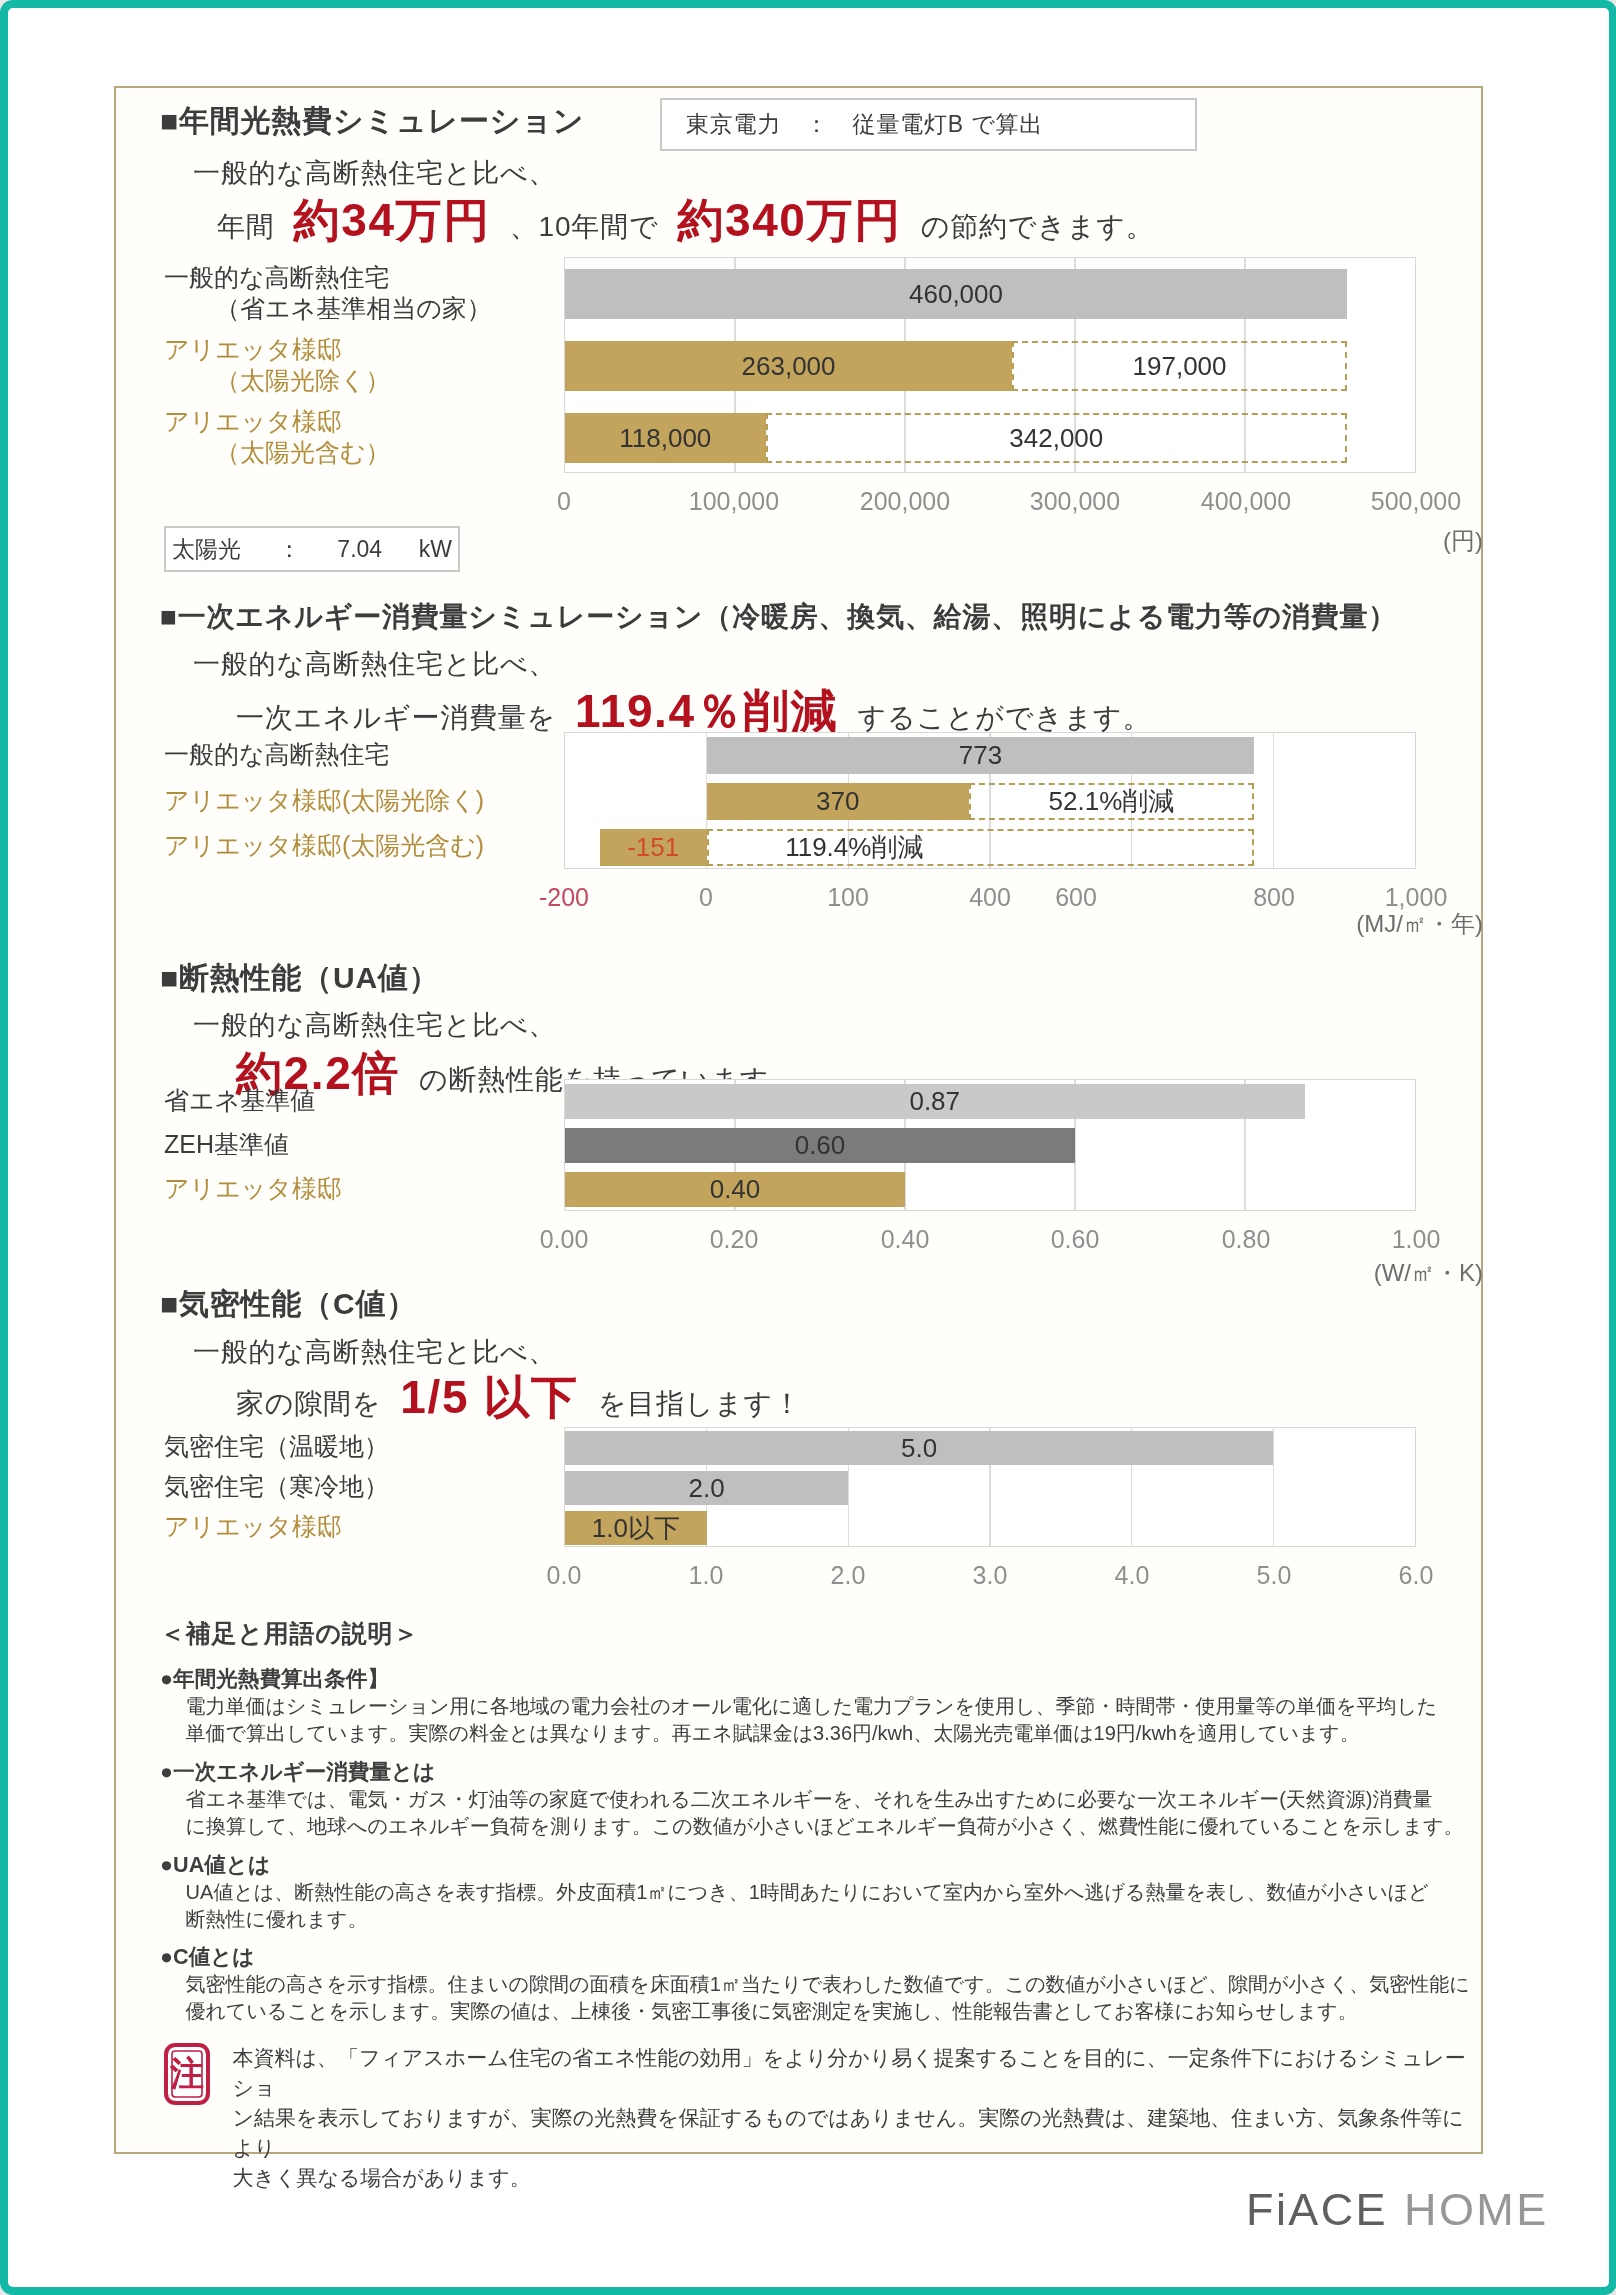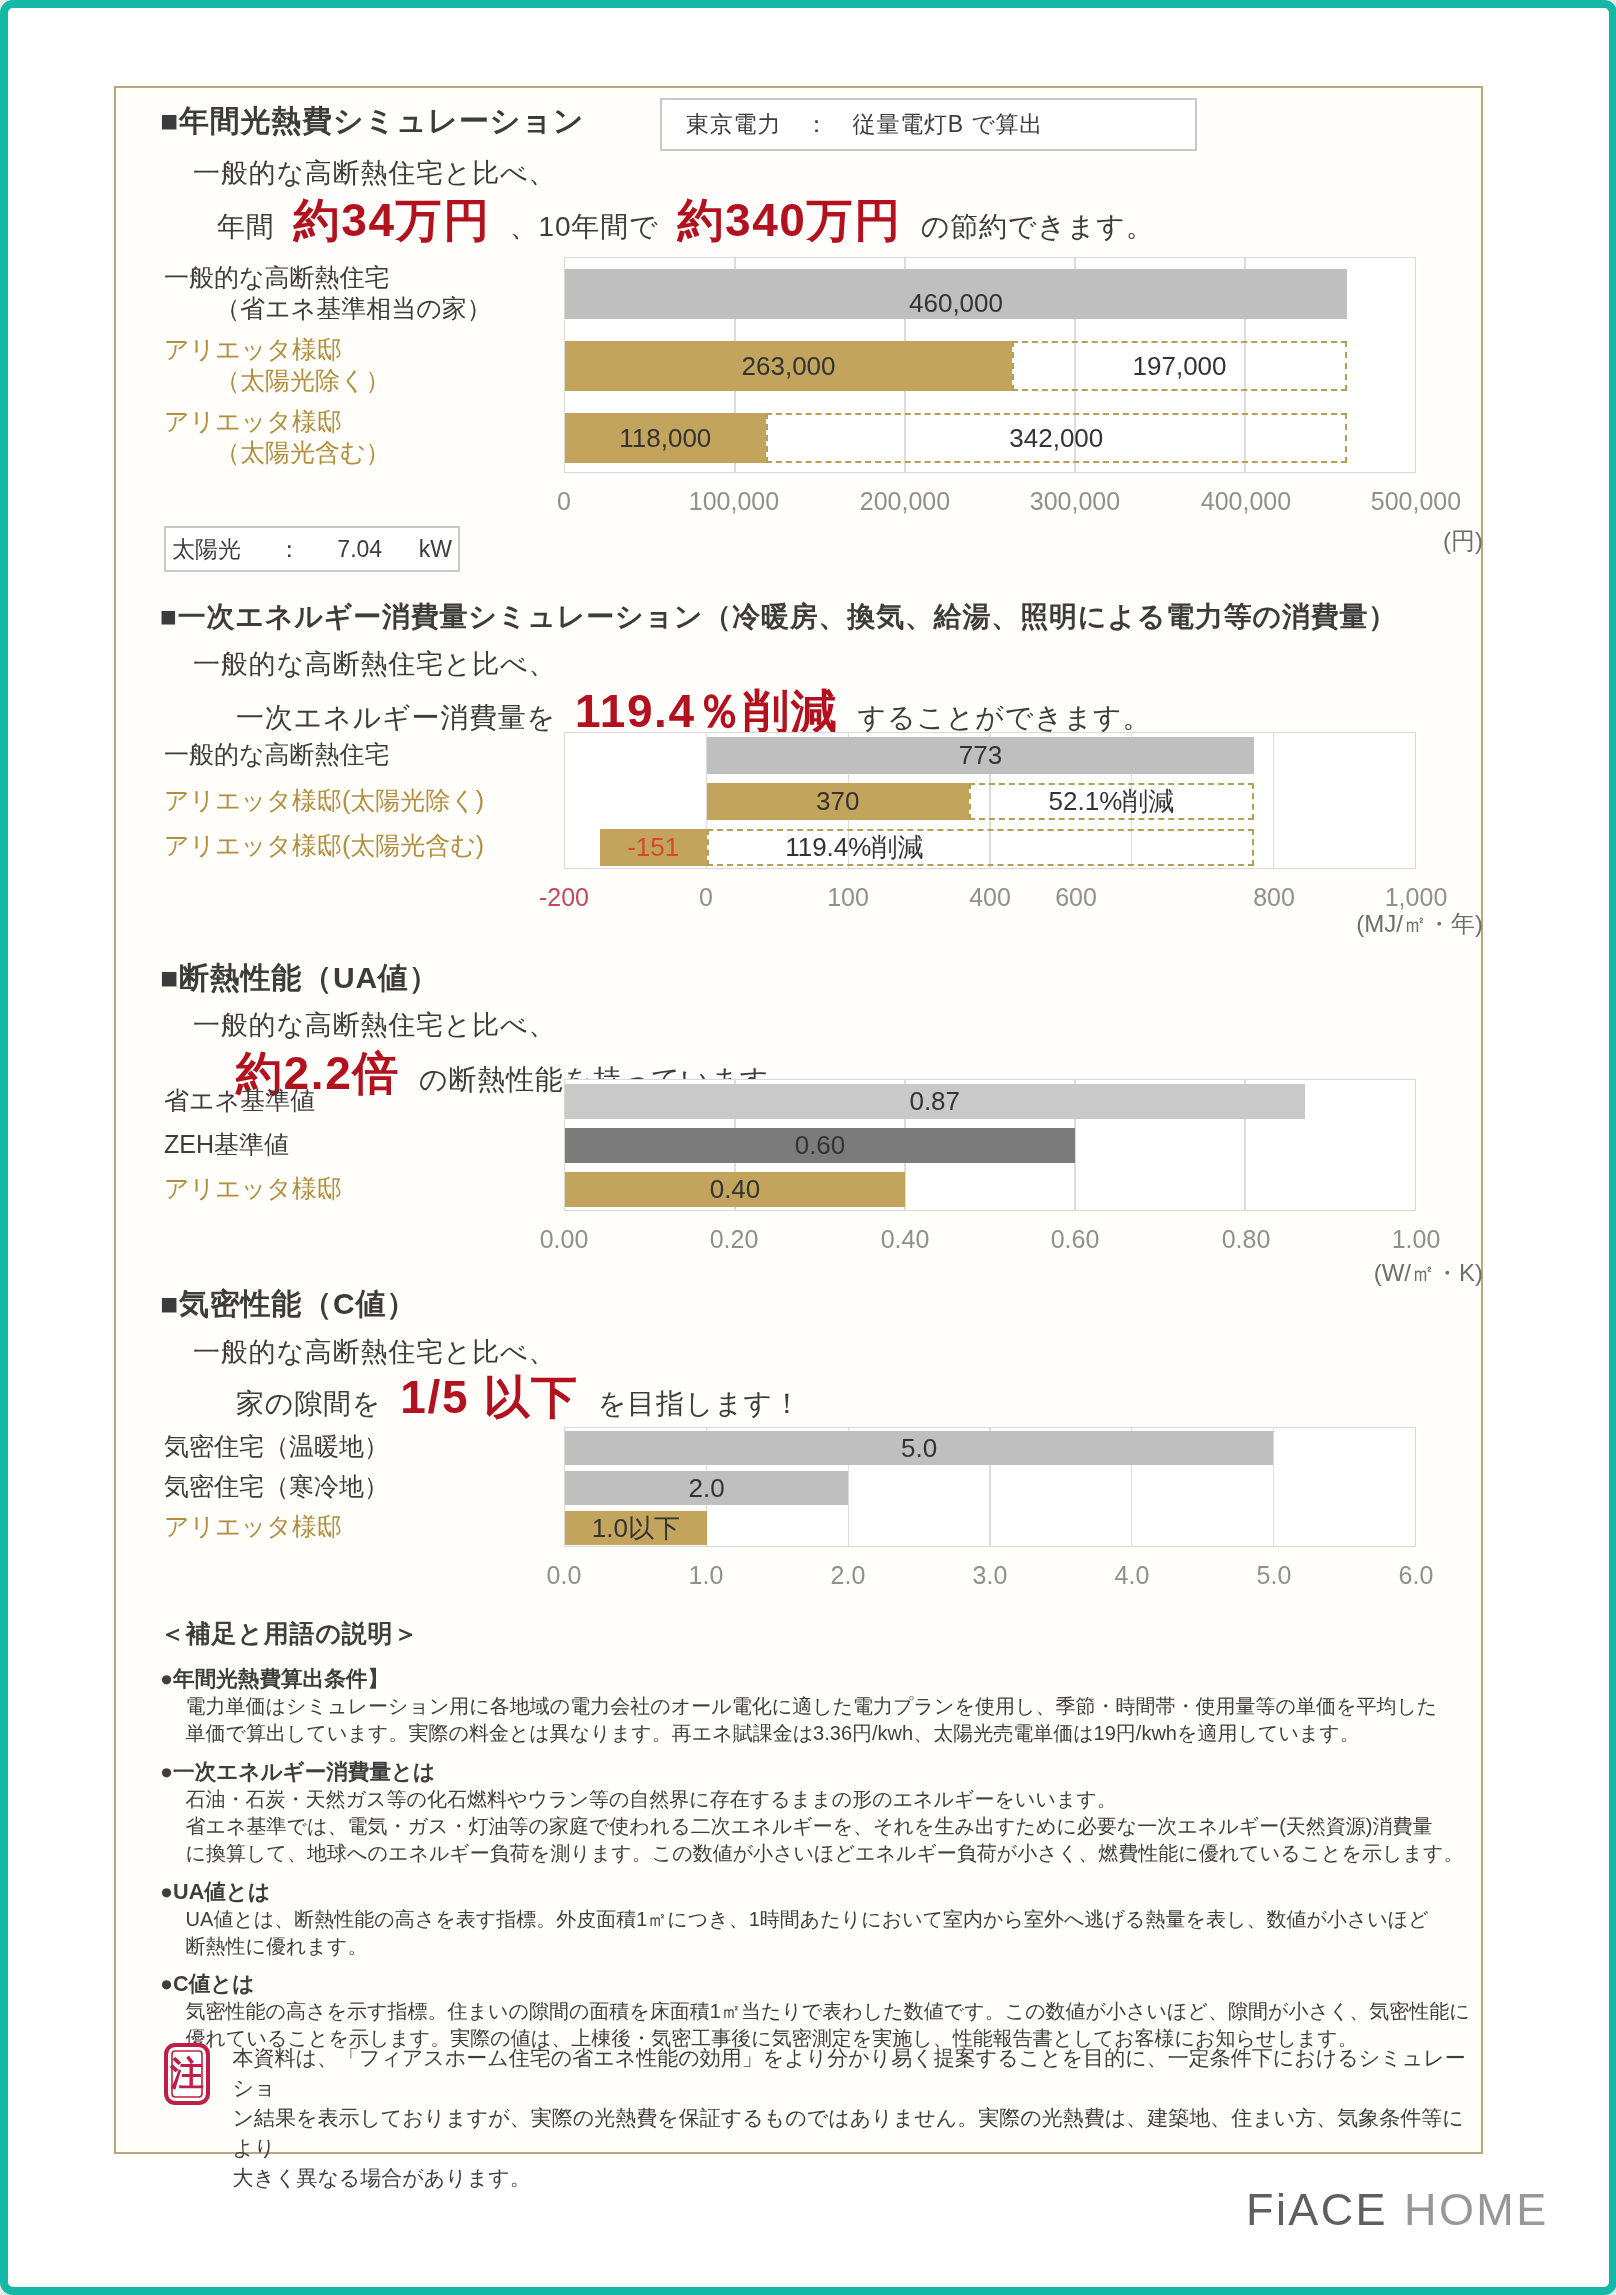--- a/index.html
+++ b/index.html
@@ -76,21 +76,21 @@
       </div>
       <div class="row-label gold" style="left: 0px; top: 144px; height: 72px; width: 389px;">
         <div>アリエッタ様邸</div>
         <div class="sub">（太陽光含む）</div>
       </div>
       <div class="plot" style="left: 400px; top: 0px; width: 852px; height: 216px;">
         <div class="grid" style="left: calc(20% - 0.8px);"></div>
         <div class="grid" style="left: calc(40% - 0.8px);"></div>
         <div class="grid" style="left: calc(60% - 0.8px);"></div>
         <div class="grid" style="left: calc(80% - 0.8px);"></div>
-        <div class="seg gray" style="left: 0%; width: 92%; top: 11.2px; height: 50px; align-items: flex-end;">
+        <div class="seg gray" style="left: 0%; width: 92%; top: 11.2px; height: 50px;">
           <span>460,000</span>
         </div>
         <div class="seg gold" style="left: 0%; width: 52.6%; top: 83px; height: 50px;">
           <span>263,000</span>
         </div>
         <div class="seg dashed" style="left: 52.6%; width: 39.4%; top: 83px; height: 50px;">
           <span>197,000</span>
         </div>
         <div class="seg gold" style="left: 0%; width: 23.6%; top: 155px; height: 50px;">
           <span>118,000</span>
@@ -245,21 +245,20 @@
       <div class="axis-tick" style="left: 1252px; top: 134px;">6.0</div>
     </div>
 
   <div class="footnotes">
     <div class="fn-heading">＜補足と用語の説明＞</div>
     <div id="fn-items">
         <div class="fn-title">●年間光熱費算出条件】</div>
         <div class="fn-line">電力単価はシミュレーション用に各地域の電力会社のオール電化に適した電力プランを使用し、季節・時間帯・使用量等の単価を平均した</div>
         <div class="fn-line">単価で算出しています。実際の料金とは異なります。再エネ賦課金は3.36円/kwh、太陽光売電単価は19円/kwhを適用しています。</div>
         <div class="fn-title">●一次エネルギー消費量とは</div>
-        <div class="fn-line">石油・石炭・天然ガス等の化石燃料やウラン等の自然界に存在するままの形のエネルギーをいいます。</div>
         <div class="fn-line">省エネ基準では、電気・ガス・灯油等の家庭で使われる二次エネルギーを、それを生み出すために必要な一次エネルギー(天然資源)消費量</div>
         <div class="fn-line">に換算して、地球へのエネルギー負荷を測ります。この数値が小さいほどエネルギー負荷が小さく、燃費性能に優れていることを示します。</div>
         <div class="fn-title">●UA値とは</div>
         <div class="fn-line">UA値とは、断熱性能の高さを表す指標。外皮面積1㎡につき、1時間あたりにおいて室内から室外へ逃げる熱量を表し、数値が小さいほど</div>
         <div class="fn-line">断熱性に優れます。</div>
         <div class="fn-title">●C値とは</div>
         <div class="fn-line">気密性能の高さを示す指標。住まいの隙間の面積を床面積1㎡当たりで表わした数値です。この数値が小さいほど、隙間が小さく、気密性能に</div>
         <div class="fn-line">優れていることを示します。実際の値は、上棟後・気密工事後に気密測定を実施し、性能報告書としてお客様にお知らせします。</div>
       </div>
   </div>

